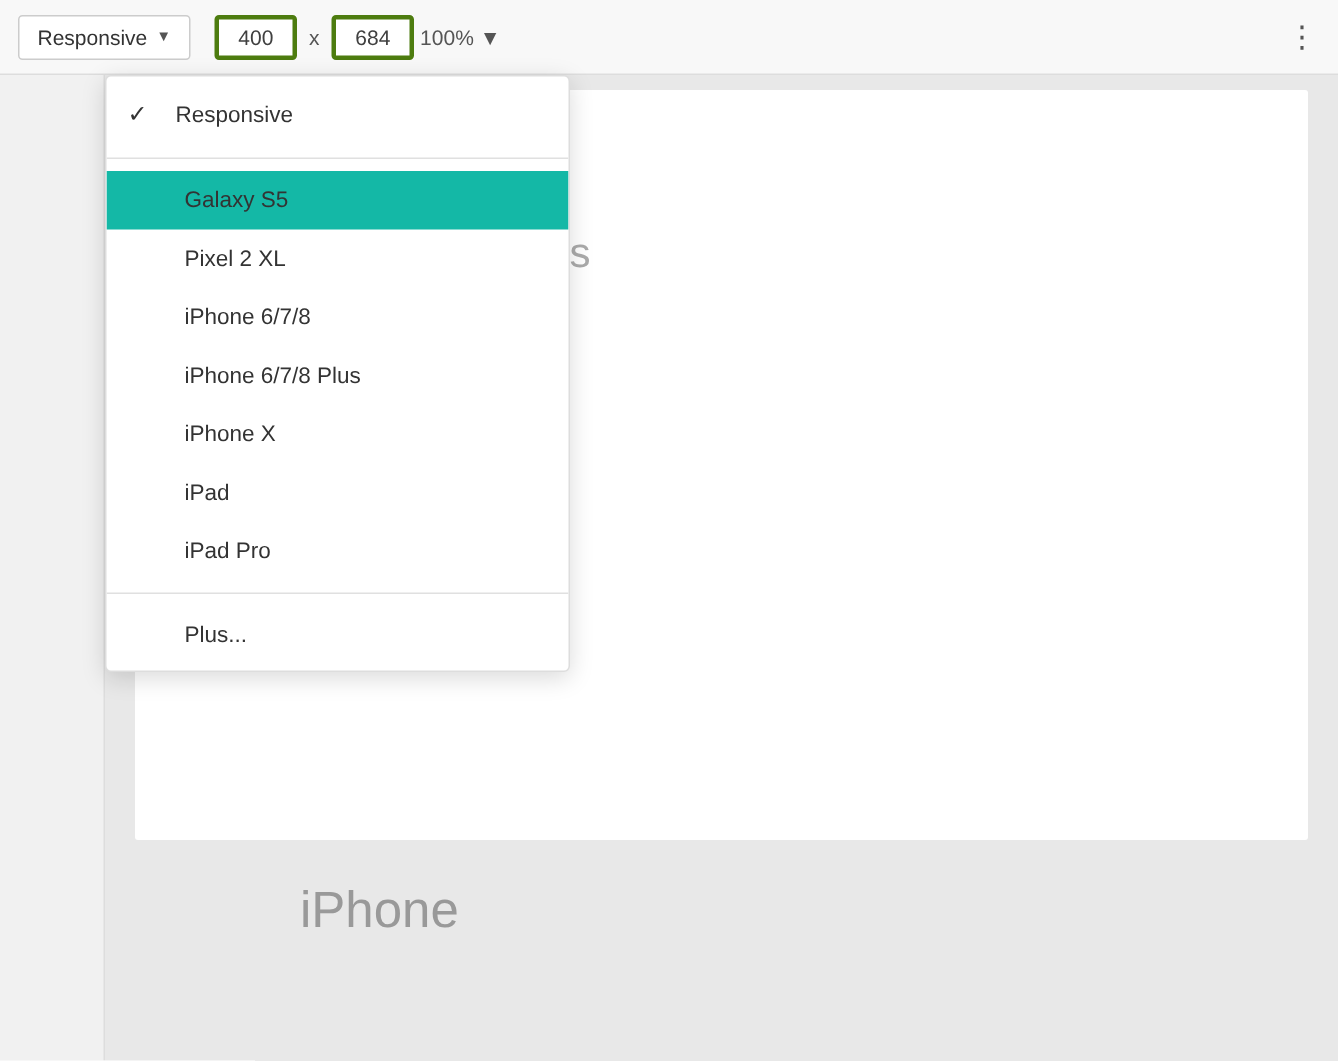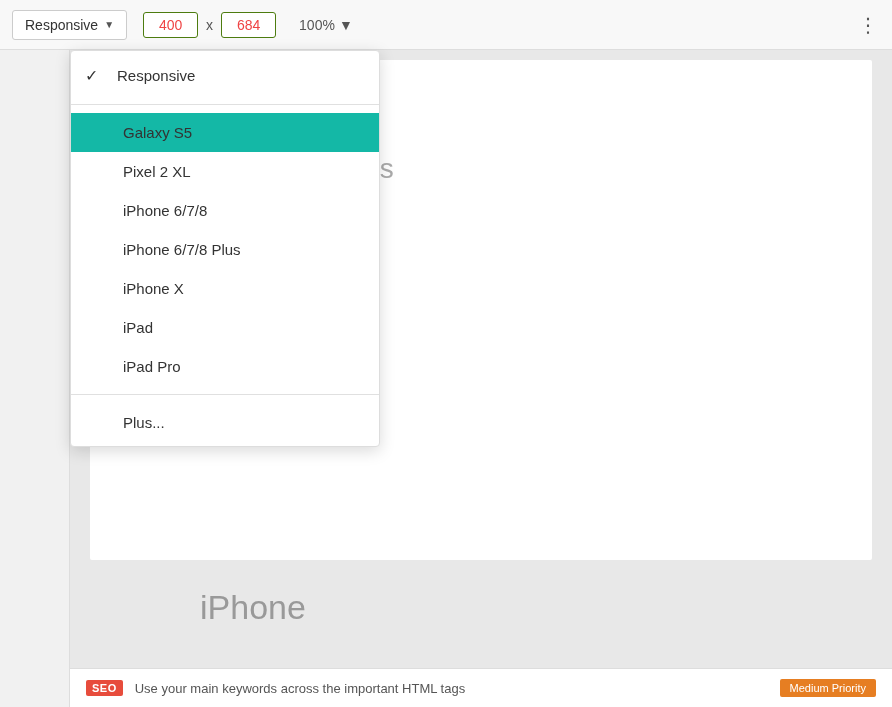--- a/index.html
+++ b/index.html
@@ -57,44 +57,44 @@
     .dimensions {
       display: flex;
       align-items: center;
       gap: 8px;
       font-size: 14px;
       color: #555;
       margin-left: 16px;
     }
 
     .dimension-input {
-      border: 1px solid #4d7c0f;
+      border: 3px solid #4d7c0f;
       border-radius: 3px;
       padding: 4px 8px;
       font-size: 14px;
       width: 55px;
       text-align: center;
-      color: #ef4444;
+      color: #404040;
     }
 
     .dim-x {
       color: #555;
       font-size: 14px;
     }
 
     .zoom-btn {
       display: flex;
       align-items: center;
       gap: 4px;
       background: transparent;
       border: none;
       cursor: pointer;
       font-size: 14px;
       color: #555;
-      margin-left: 23px;
+      margin-left: 4px;
     }
 
     .more-btn {
       margin-left: auto;
       background: transparent;
       border: none;
       cursor: pointer;
       font-size: 20px;
       color: #555;
       letter-spacing: 2px;
@@ -296,25 +296,20 @@
       <p class="preview-text-medium">
         <span>sed list of</span>
       </p>
       <p class="preview-text-medium">
         <span>to help improve.</span>
       </p>
     </div>
 
     <div class="iphone-label">iPhone</div>
 
-    <div class="bottom-bar">
-      <span class="seo-badge">SEO</span>
-      <span class="seo-text">Use your main keywords across the important HTML tags</span>
-      <span class="priority-badge">Medium Priority</span>
-    </div>
   </div>
 </div>
 
 <div class="dropdown-overlay">
   <div class="dropdown">
 
     <div class="dropdown-section">
       <div class="dropdown-item has-check">
         <span class="checkmark">✓</span>
         <span>Responsive</span>

